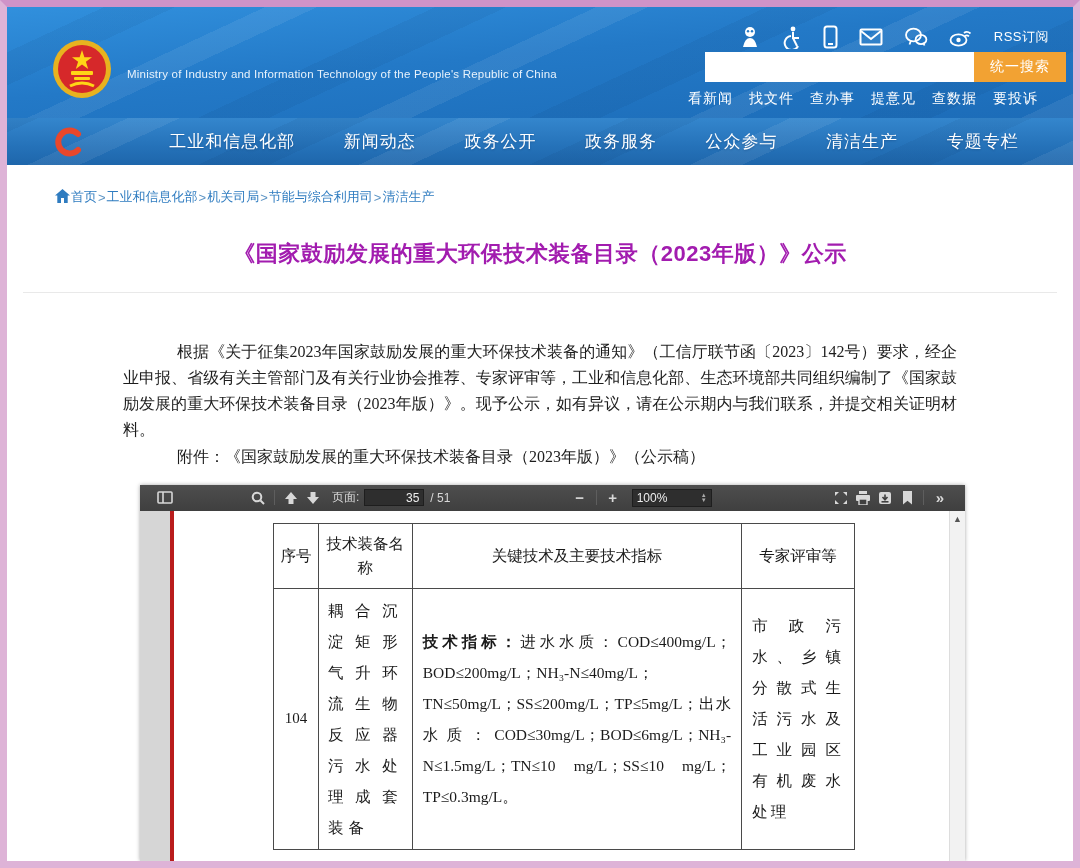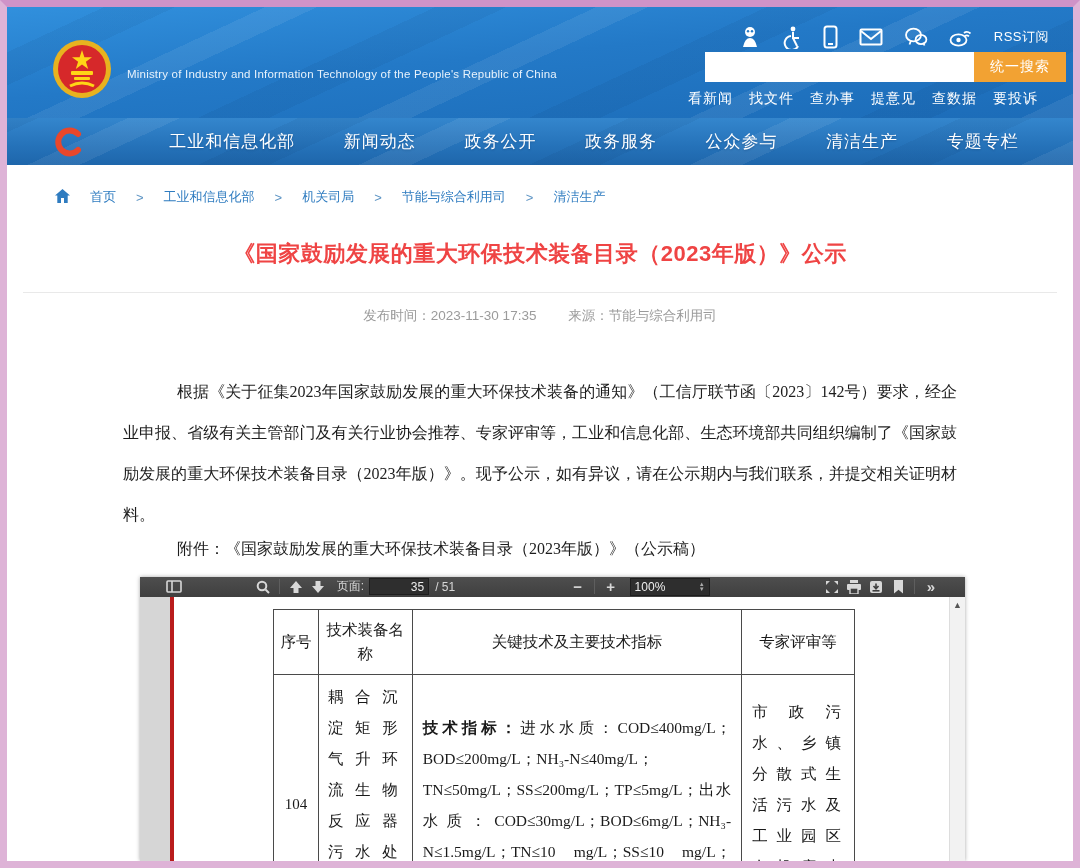--- a/index.html
+++ b/index.html
@@ -30,40 +30,40 @@
   
   .main-nav { position:relative; height:47px; flex:0 0 auto; display:flex; align-items:center;
     background:linear-gradient(180deg,#3486cd 0%,#2572b9 60%,#1e66ab 100%); }
   .nav-logo { margin-left:48px; z-index:3; display:flex; }
   .nav-items { flex:1; display:flex; justify-content:space-around; margin:0 30px 0 60px; z-index:3; }
   .nav-items a { color:#fff; font-size:17px; text-decoration:none; letter-spacing:1px;
     text-shadow:0 1px 2px rgba(0,40,90,.3); }
 
   
   .main { flex:1; display:flex; flex-direction:column; overflow:hidden; background:#fff; }
-  .breadcrumb { display:flex; align-items:center; gap:20px; padding:23px 0 0 48px;
+  .breadcrumb { display:flex; align-items:center; gap:1px; padding:23px 0 0 48px;
     font-size:13px; color:#2f7cc0; flex:0 0 auto; }
   .breadcrumb a { color:#2f7cc0; text-decoration:none; }
   .crumb-sep { color:#5d94c4; }
-  .article-title { text-align:center; font-size:22px; font-weight:bold; color:#ef4444;
+  .article-title { text-align:center; font-size:22px; font-weight:bold; color:#a21caf;
     margin-top:33px; letter-spacing:.5px; }
   .divider { border-bottom:1px solid #e9e9e9; margin:23px 16px 0; }
   .dateline { text-align:center; color:#9b9b9b; font-size:13.5px; margin-top:14px; }
   .dateline span + span { margin-left:28px; }
   .article-body { margin:46px 116px 0; font-family:"Liberation Serif","DejaVu Serif",serif;
     color:#1d1d1d; font-size:16px; }
-  .para { text-indent:54px; line-height:41px; text-align:justify; }
+  .para { text-indent:54px; line-height:26px; text-align:justify; }
   .line { text-indent:54px; line-height:26.5px; margin-top:1px; }
   .line:first-of-type { margin-top:6px; }
 
   
   .pdf-viewer { margin:14px 0 0 133px; width:825px; flex:1; display:flex; flex-direction:column;
     overflow:hidden; box-shadow:0 0 4px rgba(0,0,0,.35); }
-  .pdf-toolbar { height:20px; flex:0 0 auto; background:linear-gradient(#4e4e4e,#3f3f3f);
-    display:flex; align-items:center; padding:0 23px; color:#d8d8d8; font-size:12px; }
+  .pdf-toolbar { height:26px; flex:0 0 auto; background:linear-gradient(#4e4e4e,#3f3f3f);
+    display:flex; align-items:center; padding:0 14px; color:#d8d8d8; font-size:12px; }
   .tb { background:none; border:none; color:#d8d8d8; display:flex; align-items:center;
     justify-content:center; height:22px; min-width:22px; cursor:pointer; padding:0 3px; }
   .tb svg { display:block; }
   .tb-sep { width:1px; height:15px; background:#5e5e5e; margin:0 5px; }
   .pg-label { margin:0 5px 0 8px; }
   .pg-input { width:60px; height:17px; background:#2e2e2e; border:1px solid #1e1e1e; color:#eee;
     text-align:right; font-size:12px; padding:0 4px; }
   .pg-total { margin-left:6px; }
   .zoom-box { display:flex; align-items:center; justify-content:space-between; width:80px; height:18px;
     background:#2e2e2e; border:1px solid #1e1e1e; color:#eee; padding:0 4px; margin-left:8px; cursor:pointer; }
@@ -208,24 +208,20 @@
       <a href="#">机关司局</a>
       <span class="crumb-sep">&gt;</span>
       <a href="#">节能与综合利用司</a>
       <span class="crumb-sep">&gt;</span>
       <a href="#">清洁生产</a>
     </div>
 
     <h1 class="article-title">《国家鼓励发展的重大环保技术装备目录（2023年版）》公示</h1>
     <div class="divider"></div>
 
-    <div class="dateline">
-      <span>发布时间：2023-11-30 17:35</span>
-      <span>来源：节能与综合利用司</span>
-    </div>
 
     <div class="article-body">
       <p class="para">根据《关于征集2023年国家鼓励发展的重大环保技术装备的通知》（工信厅联节函〔2023〕142号）要求，经企业申报、省级有关主管部门及有关行业协会推荐、专家评审等，工业和信息化部、生态环境部共同组织编制了《国家鼓励发展的重大环保技术装备目录（2023年版）》。现予公示，如有异议，请在公示期内与我们联系，并提交相关证明材料。</p>
       <p class="line">附件：《国家鼓励发展的重大环保技术装备目录（2023年版）》（公示稿）</p>
     </div>
 
     <div class="pdf-viewer">
       <div class="pdf-toolbar">
         <button class="tb">
           <svg width="16" height="13" viewBox="0 0 16 13" fill="none" stroke="#d8d8d8" stroke-width="1.6">

